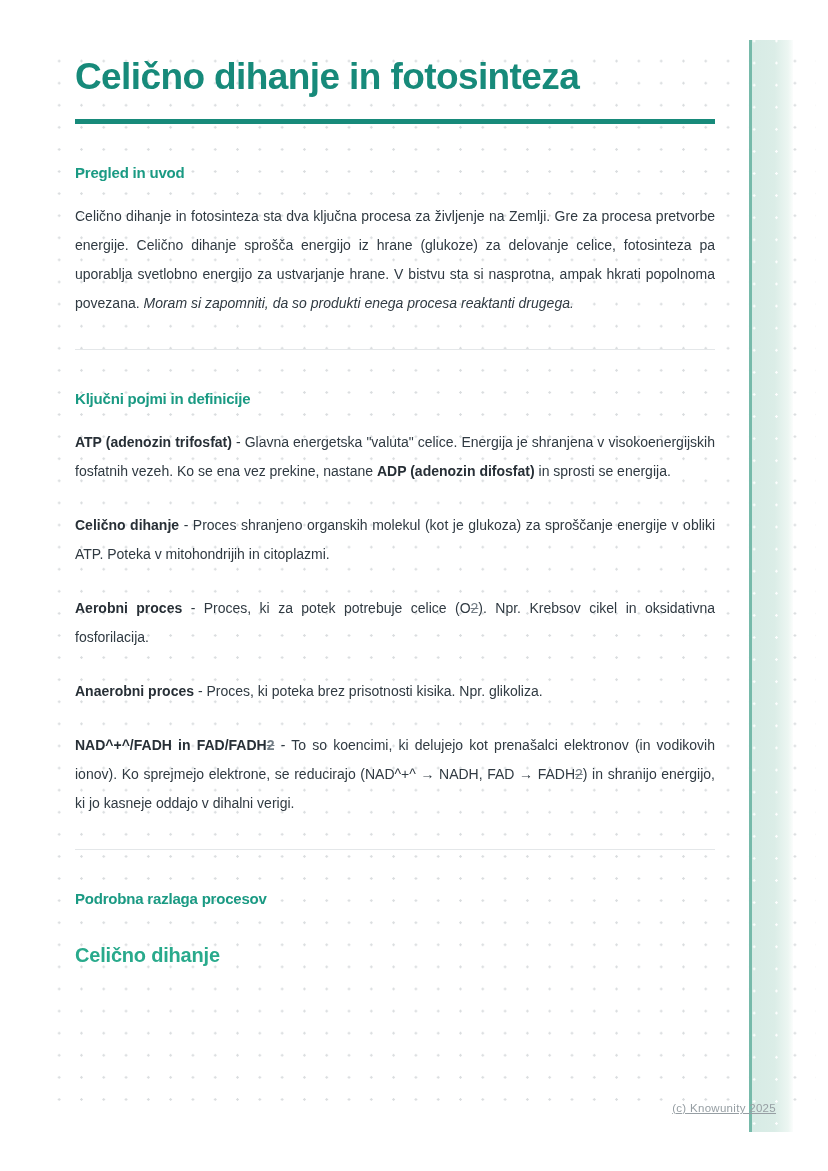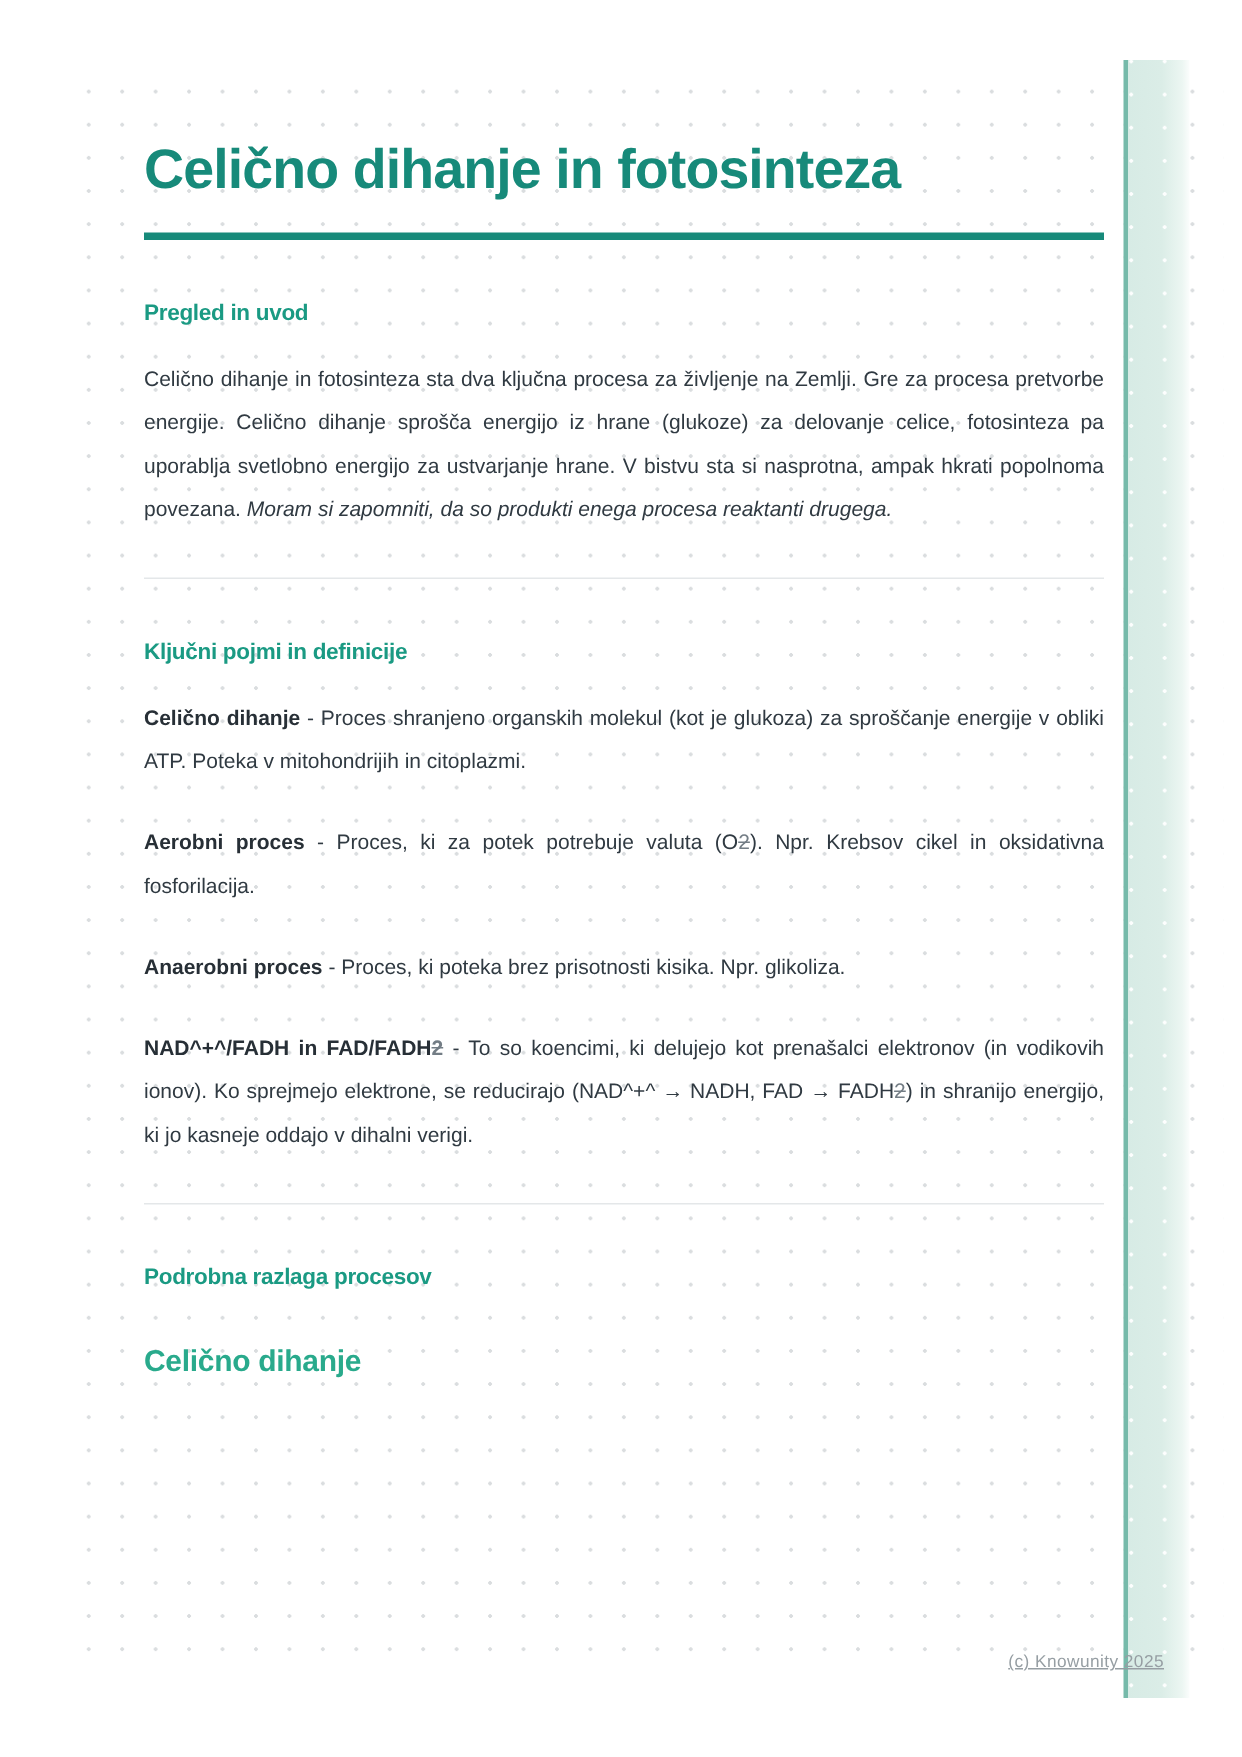--- a/index.html
+++ b/index.html
@@ -39,23 +39,23 @@
     background-image:
       radial-gradient(circle, rgba(255,255,255,.95) 1.1px, transparent 1.4px),
       linear-gradient(to right, #d7ebe5 0%, var(--band_fill) 55%, #ecf6f2 88%, #fbfdfc 100%);
     background-size:22.3px 22.1px, 100% 100%;
     background-position:-9px 12px, 0 0;
     z-index:1;
   }
   .content{
     position:relative;
     z-index:2;
-    margin-left:96px;
+    margin-left:75px;
     width:640px;
-    padding-top:92px;
+    padding-top:56px;
   }
   h1.doc-title{
     color:var(--heading_teal);
     font-size:37px;
     line-height:1.16;
     font-weight:700;
     letter-spacing:-0.6px;
   }
   .title-rule{
     height:5px;
@@ -111,22 +111,23 @@
 <div class="accent-band"></div>
 
 <div class="content">
   <h1 class="doc-title">Celično dihanje in fotosinteza</h1>
   <div class="title-rule"></div>
   <div>
       <h2 class="section-heading">Pregled in uvod</h2>
       <p class="body-paragraph"><span>Celično dihanje in fotosinteza sta dva ključna procesa za življenje na Zemlji. Gre za procesa pretvorbe energije. Celično dihanje sprošča energijo iz hrane (glukoze) za delovanje celice, fotosinteza pa uporablja svetlobno energijo za ustvarjanje hrane. V bistvu sta si nasprotna, ampak hkrati popolnoma povezana. </span><span class="italic">Moram si zapomniti, da so produkti enega procesa reaktanti drugega.</span></p>
       <hr class="divider">
       <h2 class="section-heading">Ključni pojmi in definicije</h2>
+      <p class="body-paragraph"><span class="bold">ATP (adenozin trifosfat)</span><span> - Glavna energetska "valuta" celice. Energija je shranjena v visokoenergijskih fosfatnih vezeh. Ko se ena vez prekine, nastane </span><span class="bold">ADP (adenozin difosfat)</span><span> in sprosti se energija.</span></p>
       <p class="body-paragraph"><span class="bold">Celično dihanje</span><span> - Proces shranjeno organskih molekul (kot je glukoza) za sproščanje energije v obliki ATP. Poteka v mitohondrijih in citoplazmi.</span></p>
-      <p class="body-paragraph"><span class="bold">Aerobni proces</span><span> - Proces, ki za potek potrebuje valuta (O</span><span class="strike">2</span><span>). Npr. Krebsov cikel in oksidativna fosforilacija.</span></p>
+      <p class="body-paragraph"><span class="bold">Aerobni proces</span><span> - Proces, ki za potek potrebuje celice (O</span><span class="strike">2</span><span>). Npr. Krebsov cikel in oksidativna fosforilacija.</span></p>
       <p class="body-paragraph"><span class="bold">Anaerobni proces</span><span> - Proces, ki poteka brez prisotnosti kisika. Npr. glikoliza.</span></p>
       <p class="body-paragraph"><span class="bold">NAD^+^/FADH in FAD/FADH</span><span class="bold strike">2</span><span> - To so koencimi, ki delujejo kot prenašalci elektronov (in vodikovih ionov). Ko sprejmejo elektrone, se reducirajo (NAD^+^ → NADH, FAD → FADH</span><span class="strike">2</span><span>) in shranijo energijo, ki jo kasneje oddajo v dihalni verigi.</span></p>
       <hr class="divider">
       <h2 class="section-heading">Podrobna razlaga procesov</h2>
       <h3 class="sub-heading">Celično dihanje</h3>
     </div>
 </div>
 
 <div class="footer-credit">(c) Knowunity 2025</div>
 

